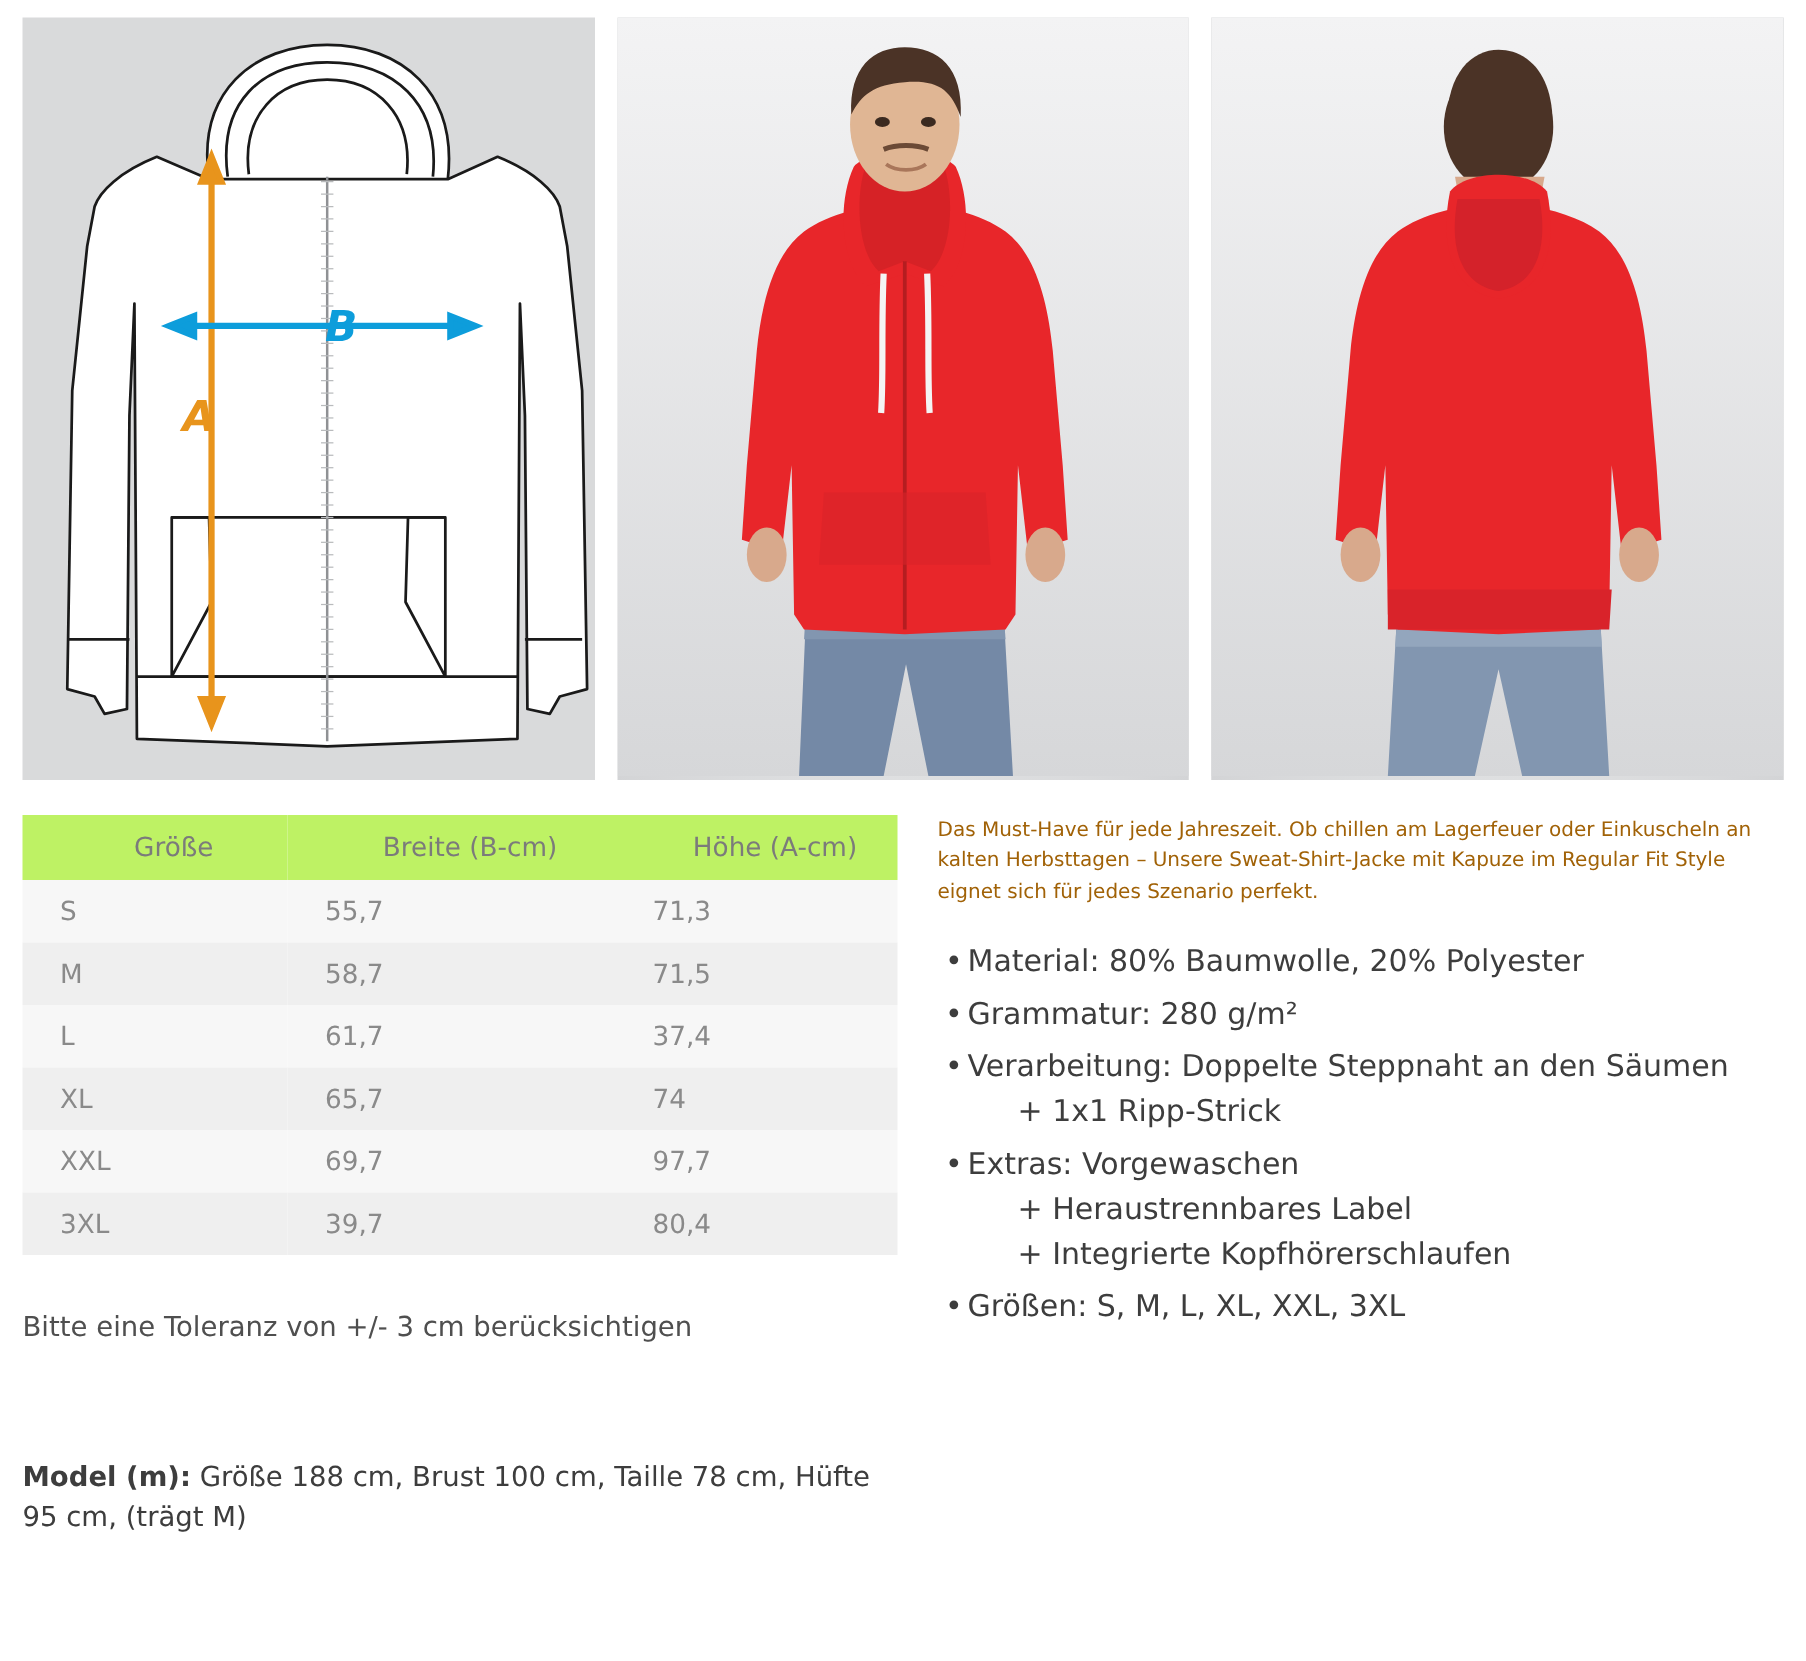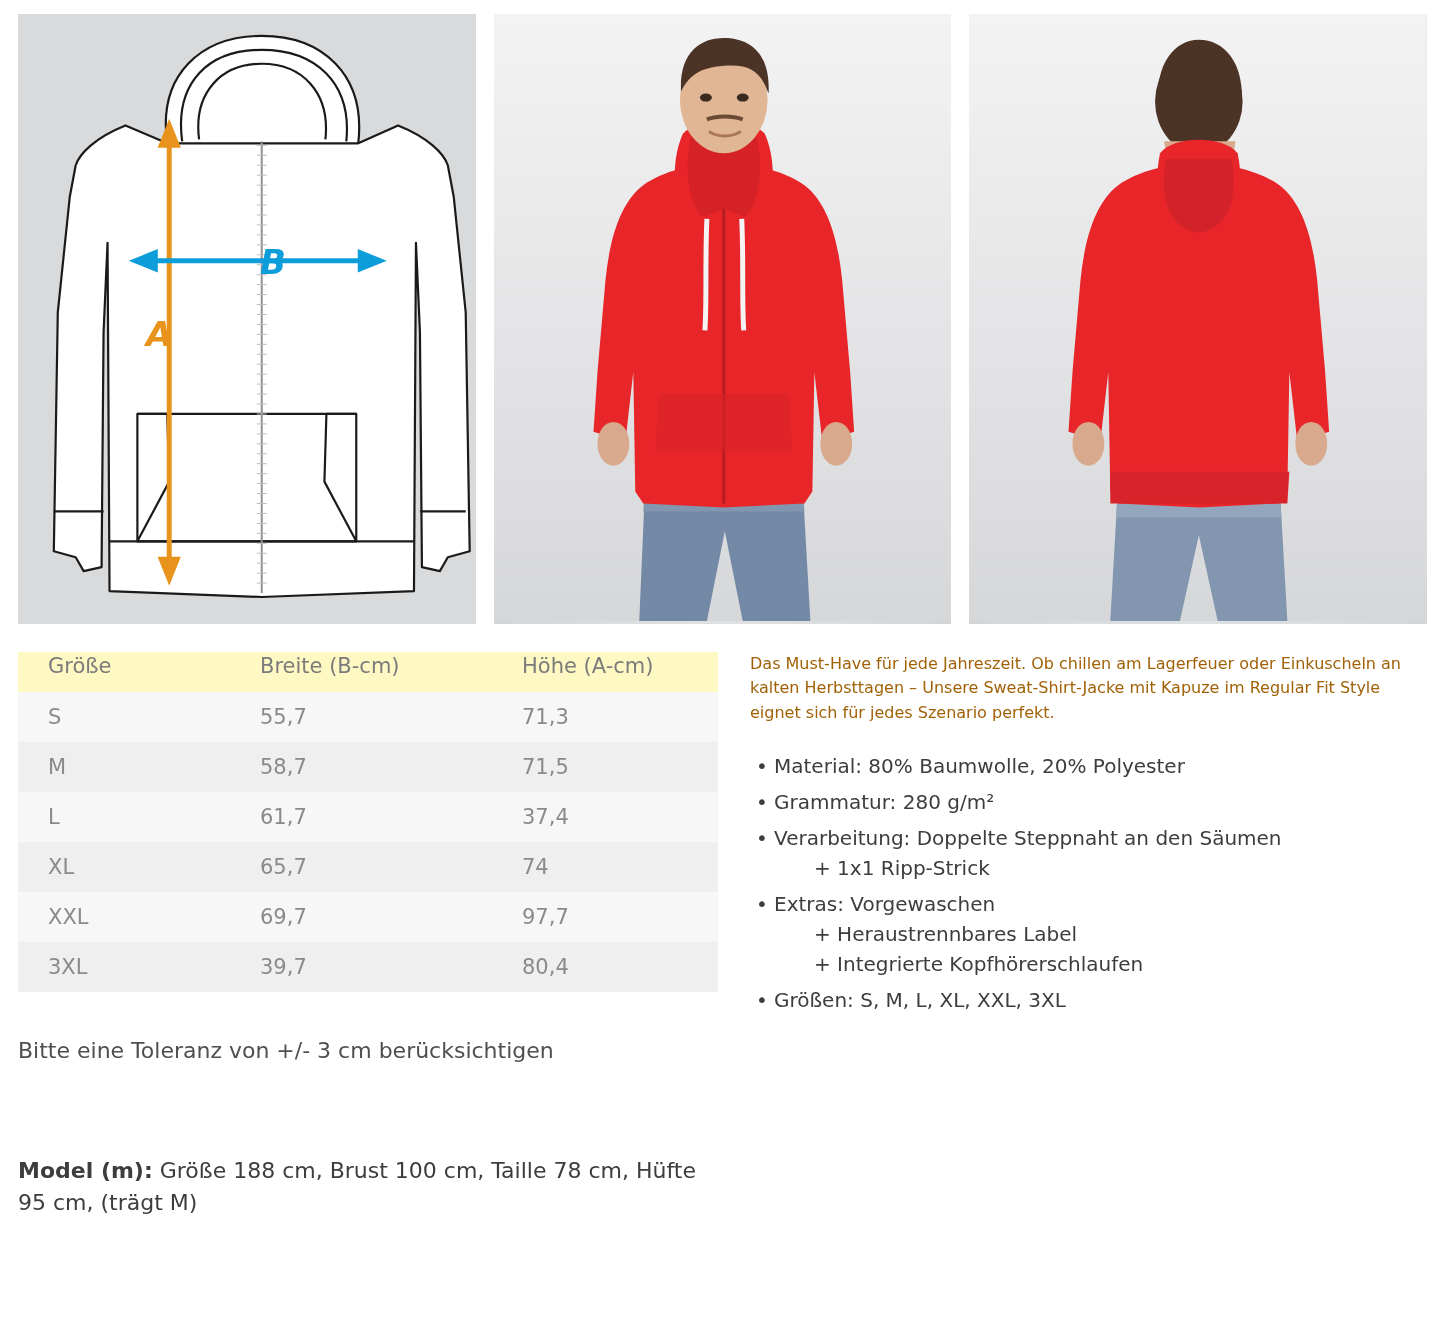--- a/index.html
+++ b/index.html
@@ -61,24 +61,24 @@
   .right-col { width: 690px; padding-left: 16px; box-sizing: border-box; }
 
   
   table.size-table {
     border-collapse: collapse;
     width: 700px;
     font-size: 21px;
     color: #7b7b7b;
   }
   table.size-table th {
-    text-align: left;
+    text-align: center;
     font-weight: normal;
-    padding: 2px 0 14px 30px;
-    background: #fef9c3;
+    padding: 14px 0 14px 30px;
+    background: #bef264;
     color: #7b7b7b;
   }
   table.size-table td {
     padding: 13px 0 13px 30px;
     color: #8a8a8a;
   }
   table.size-table tr.odd td { background: #efefef; }
   table.size-table tr.even td { background: #f7f7f7; }
   table.size-table col.c1 { width: 212px; }
   table.size-table col.c2 { width: 262px; }
@@ -102,21 +102,21 @@
   .desc {
     font-size: 16px;
     line-height: 1.52;
     color: #a16207;
     max-width: 666px;
   }
   ul.features {
     list-style: none;
     margin: 26px 0 0 0;
     padding: 0;
-    font-size: 20px;
+    font-size: 24px;
     line-height: 1.5;
     color: #3d3d3d;
   }
   ul.features > li {
     position: relative;
     padding-left: 24px;
     margin-bottom: 6px;
   }
   ul.features > li:before {
     content: "\2022";

